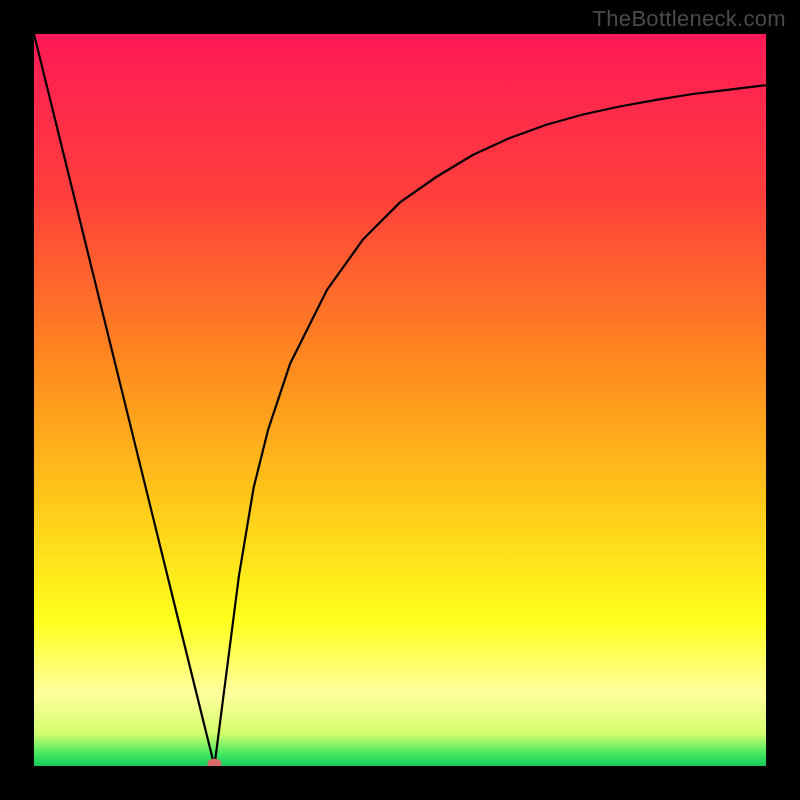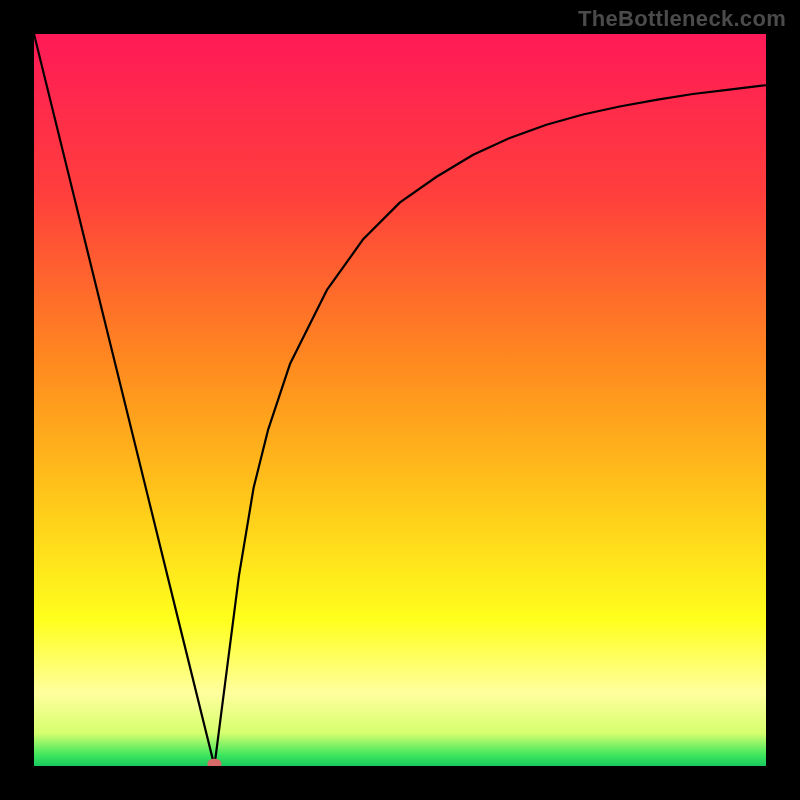--- a/index.html
+++ b/index.html
@@ -23,21 +23,21 @@
     width: 732px;
     height: 732px;
     
   }
   .watermark {
     position: absolute;
     top: 6px;
     right: 14px;
     color: #4b4b4b;
     font-size: 22px;
-    font-weight: 700;
+    font-weight: 400;
     letter-spacing: 0.3px;
     user-select: none;
   }
   svg {
     display: block;
   }
 </style>
 </head>
 <body>
 

